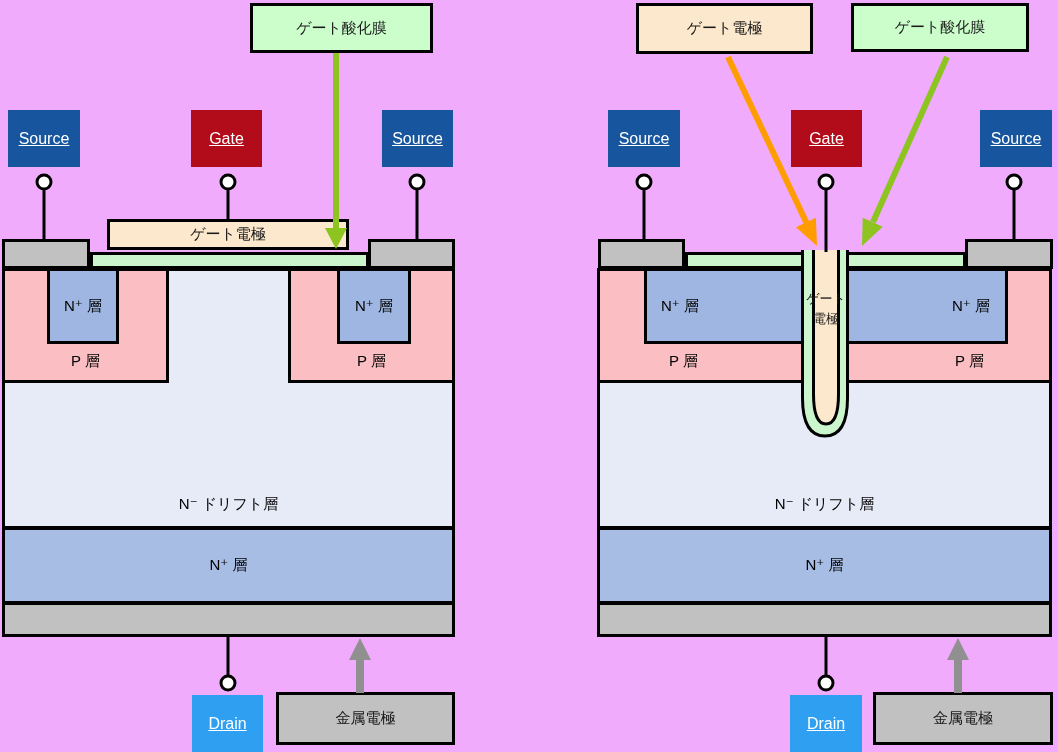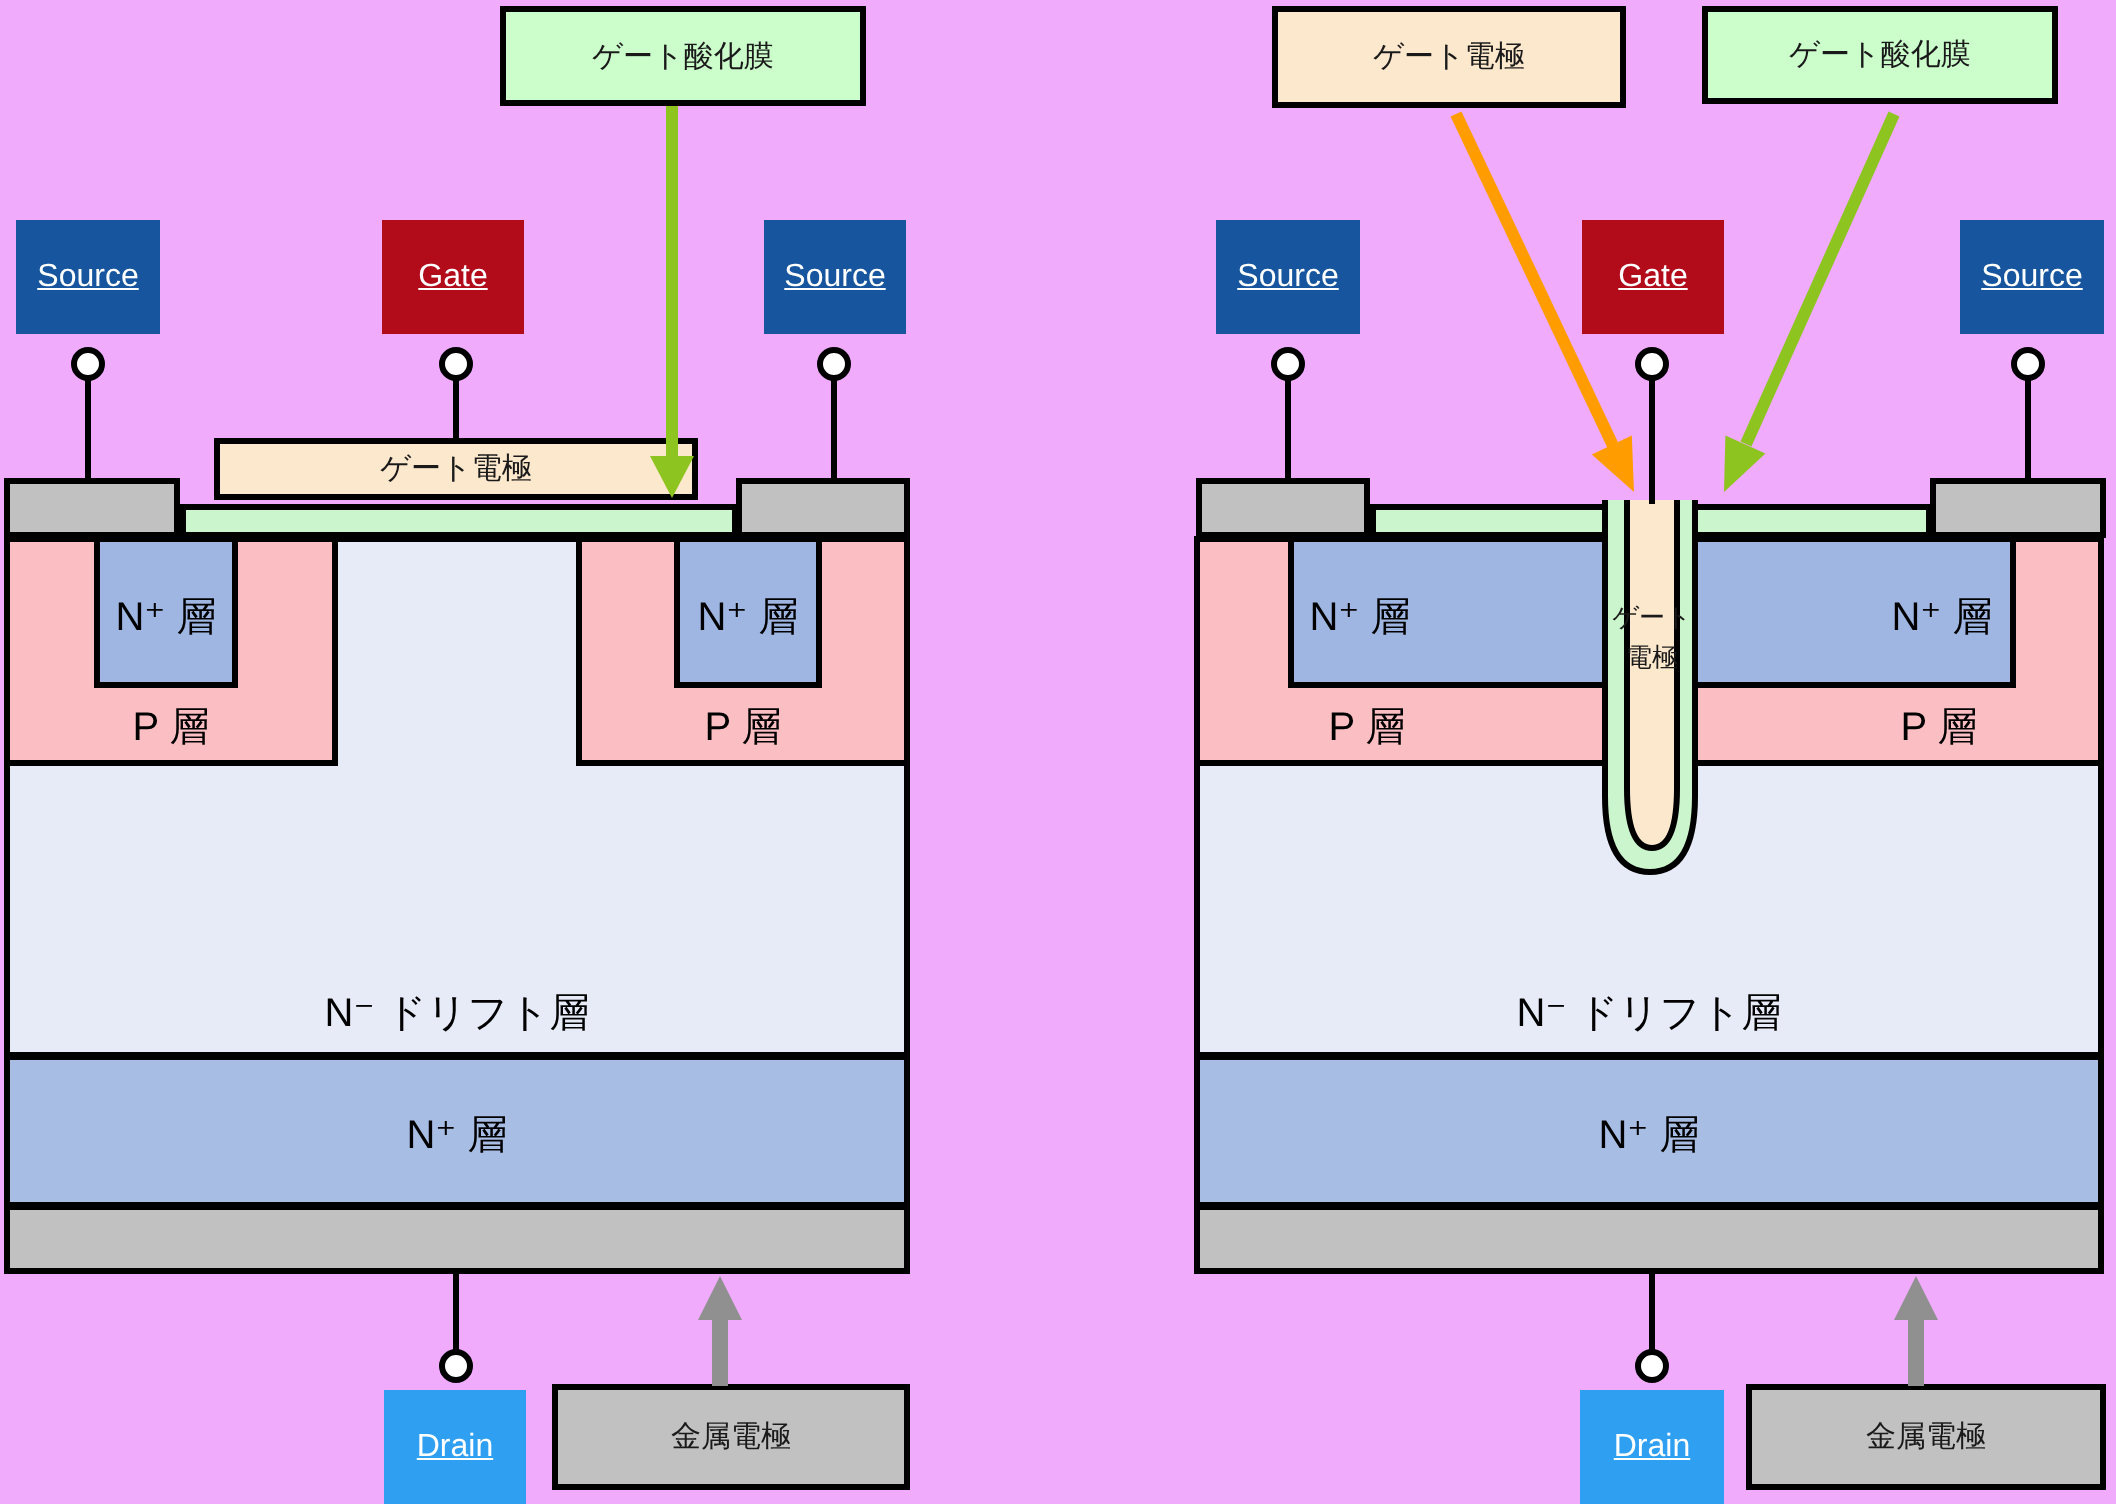--- a/index.html
+++ b/index.html
@@ -5,21 +5,21 @@
   html,body{margin:0;padding:0;background:#ffffff;}
   .canvas{position:relative;width:1058px;height:752px;background:#f0abfc;overflow:hidden;
           font-family:"Liberation Sans","DejaVu Sans",sans-serif;}
   .abs{position:absolute;box-sizing:border-box;}
   .terminal{display:flex;align-items:center;justify-content:center;
             color:#ffffff;font-size:16px;z-index:2;text-decoration:underline;}
   .callout{display:flex;align-items:center;justify-content:center;
            border:3px solid #000;font-size:15px;color:#1a1a1a;z-index:2;}
   .region{border:3px solid #000;z-index:1;}
   .strip{border:3px solid #000;z-index:1;}
-  .lbl{font-size:20px;color:#000;text-align:center;z-index:6;line-height:1.25;}
+  .lbl{font-size:15px;color:#000;text-align:center;z-index:6;line-height:1.25;}
   .trench-lbl{font-size:13px;line-height:20px;color:#1a1a1a;}
   svg.overlay{position:absolute;left:0;top:0;z-index:5;}
 </style>
 </head>
 <body>
 
 <div class="canvas">
 
   <div class="abs callout" style="left: 250px; top: 3px; width: 183px; height: 50px; background: rgb(204, 254, 204);">
     <span>ゲート酸化膜</span>
@@ -111,21 +111,21 @@
 
   <div class="abs region" style="left: 597px; top: 602px; width: 455px; height: 35px; background: rgb(193, 193, 193);"></div>
 
   <div class="abs lbl" style="left:644px;top:297px;width:72px;">N⁺ 層</div>
   <div class="abs lbl" style="left:935px;top:297px;width:72px;">N⁺ 層</div>
   <div class="abs lbl" style="left:600px;top:352px;width:167px;">P 層</div>
   <div class="abs lbl" style="left:886px;top:352px;width:167px;">P 層</div>
   <div class="abs lbl" style="left:597px;top:495px;width:455px;">N⁻ ドリフト層</div>
   <div class="abs lbl" style="left:597px;top:556px;width:455px;">N⁺ 層</div>
 
-  <div class="abs lbl trench-lbl" style="left:796px;top:299px;width:60px;">
+  <div class="abs lbl trench-lbl" style="left:796px;top:289px;width:60px;">
     <div>ゲート</div>
     <div>電極</div>
   </div>
 
   <div class="abs terminal" style="left: 790px; top: 695px; width: 72px; height: 57px; background: rgb(47, 159, 242);">
     <span>Drain</span>
   </div>
 
   <div class="abs callout" style="left: 873px; top: 692px; width: 180px; height: 53px; background: rgb(193, 193, 193);">
     <span>金属電極</span>

